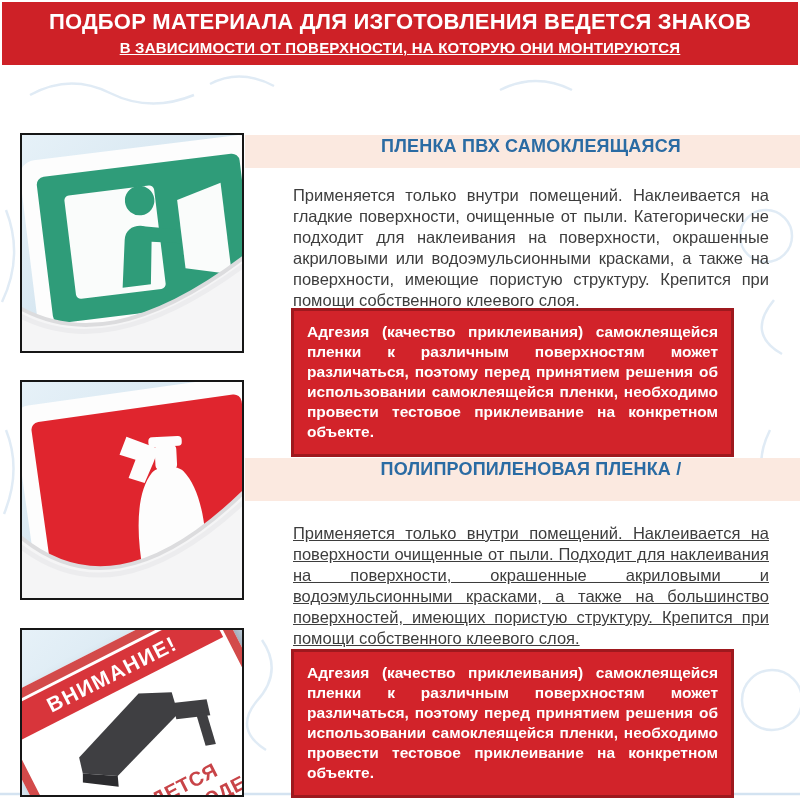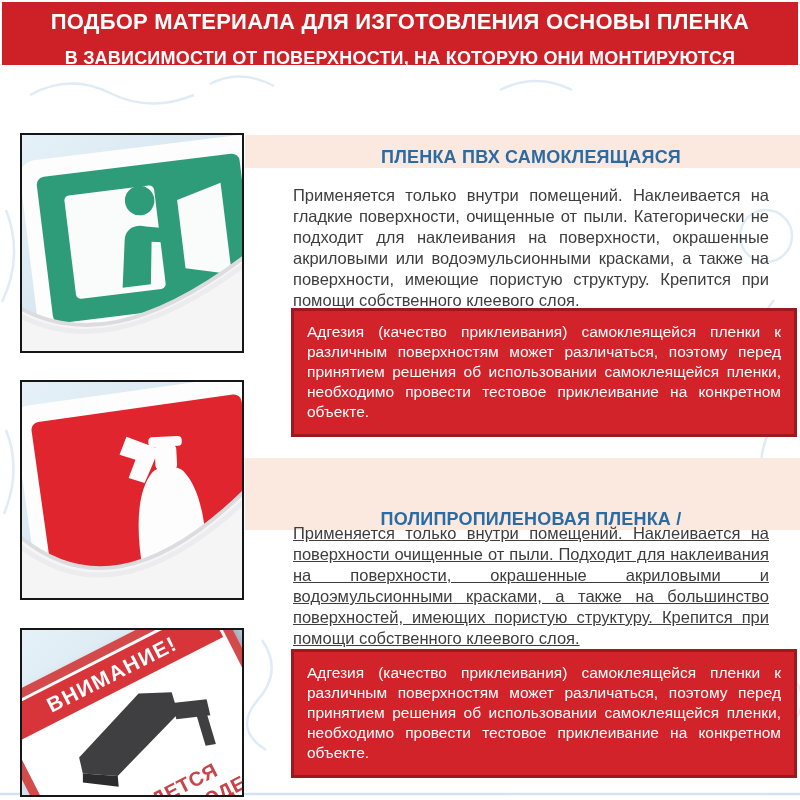--- a/index.html
+++ b/index.html
@@ -9,21 +9,21 @@
   }
   
   .texture{position:absolute;left:0;top:0;z-index:0;}
 
   
   .banner{
     position:absolute;left:2px;right:2px;top:2px;height:63px;z-index:2;
     background:#ce2127;color:#ffffff;text-align:center;font-weight:700;
   }
   .banner .l1{font-size:22px;line-height:26px;margin-top:7px;letter-spacing:.2px;}
-  .banner .l2{font-size:18px;line-height:26px;margin-top:10px;letter-spacing:.2px;text-decoration:underline;}
+  .banner .l2{font-size:15px;line-height:26px;margin-top:0;letter-spacing:.2px;text-decoration:underline;}
 
   
   .frame{
     position:absolute;left:20px;width:224px;box-sizing:border-box;z-index:2;
     border:2px solid #161616;background:linear-gradient(135deg,#e6f1f8 0%,#d3e4ef 60%,#c8dcea 100%);
     overflow:hidden;
   }
   .frame1{top:133px;height:220px;}
   .frame2{top:380px;height:220px;}
   .frame3{top:628px;height:169px;}
@@ -40,38 +40,38 @@
     margin:3px;height:34px;background:#d8353b;
     display:flex;align-items:center;justify-content:center;
     color:#ffffff;font-weight:700;font-size:21px;letter-spacing:1.5px;
   }
   .cctv-cam{margin:6px auto 0 auto;display:block;}
   .cctv-text{color:#c84448;font-weight:700;text-align:center;font-size:20px;line-height:24px;letter-spacing:.5px;margin-top:4px;}
 
   
   .strip{
     position:absolute;left:245px;right:0;background:#fbe9e0;z-index:2;
-    display:flex;align-items:flex-end;
+    display:flex;align-items:flex-start;
   }
   .strip1{top:135px;height:33px;}
-  .strip2{top:458px;height:72px;}
+  .strip2{top:458px;height:43px;}
   .strip-inner{margin-left:48px;width:476px;text-align:center;}
   .strip-heading{color:#2a6ba3;font-weight:700;font-size:18px;line-height:22px;letter-spacing:.2px;}
 
   .bodytext{
     position:absolute;left:293px;width:476px;z-index:2;
     color:#3d3d3d;font-size:16.5px;line-height:21px;text-align:justify;margin:0;
   }
   .body1{top:185px;}
   .body2{top:523px;text-decoration:underline;}
 
   .warn{
-    position:absolute;left:291px;width:506px;box-sizing:border-box;z-index:2;
+    position:absolute;left:291px;width:443px;box-sizing:border-box;z-index:2;
     background:#d2232a;border:3px solid #9e191e;color:#ffffff;
-    font-weight:400;font-size:15.5px;line-height:20px;text-align:justify;
+    font-weight:700;font-size:15.5px;line-height:20px;text-align:justify;
     padding:11px 13px 12px 13px;
   }
   .warn1{top:308px;}
   .warn2{top:649px;}
 </style>
 </head>
 <body>
 
 <div class="page">
 
@@ -86,21 +86,21 @@
       <path d="M770 430 q-20 40 6 70"></path>
       <path d="M262 640 q22 32 -6 62 q-22 28 10 48"></path>
       <path d="M540 772 q44 -22 88 -2"></path>
       <circle cx="772" cy="700" r="30"></circle>
       <path d="M500 90 q36 -18 72 0"></path>
       <line x1="0" y1="794" x2="800" y2="794" stroke="#cfe0f0"></line>
     </g>
   </svg>
 
   <header class="banner">
-    <div class="l1">ПОДБОР МАТЕРИАЛА ДЛЯ ИЗГОТОВЛЕНИЯ ОСНОВЫ ПЛЕНКА</div>
+    <div class="l1">ПОДБОР МАТЕРИАЛА ДЛЯ ИЗГОТОВЛЕНИЯ ВЕДЕТСЯ ЗНАКОВ</div>
     <div class="l2">В ЗАВИСИМОСТИ ОТ ПОВЕРХНОСТИ, НА КОТОРУЮ ОНИ МОНТИРУЮТСЯ</div>
   </header>
 
   <figure class="frame frame1" style="margin:0">
     <svg viewBox="0 0 224 216" width="220" height="216">
       <g transform="rotate(-7 112 100)">
         <rect x="6" y="12" width="240" height="186" rx="16" fill="#fdfdfd"></rect>
         <rect x="22" y="30" width="208" height="150" rx="8" fill="#2f9c79"></rect>
         <rect x="48" y="52" width="92" height="106" rx="5" fill="#fafcfb"></rect>
         <circle cx="124" cy="66" r="15" fill="#2f9c79"></circle>

